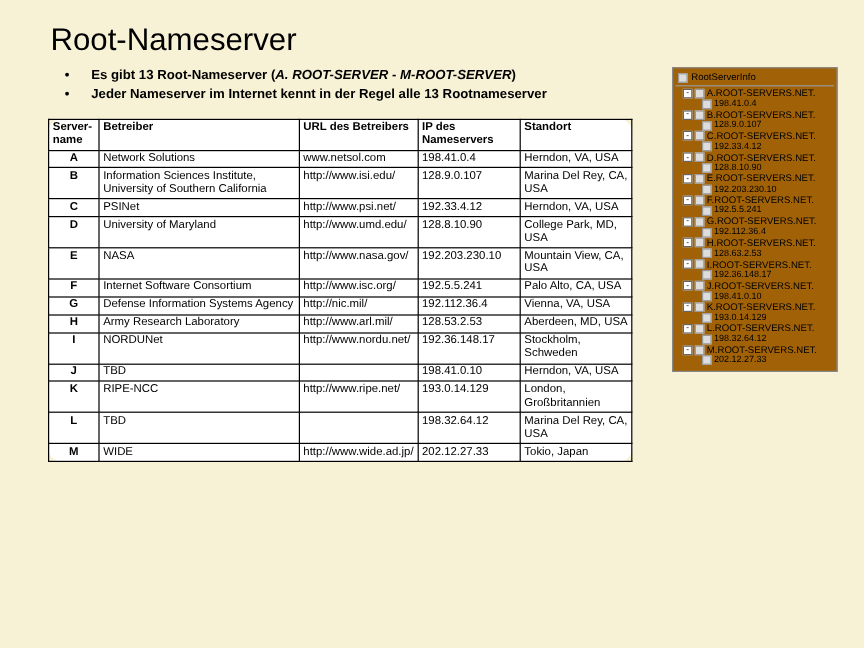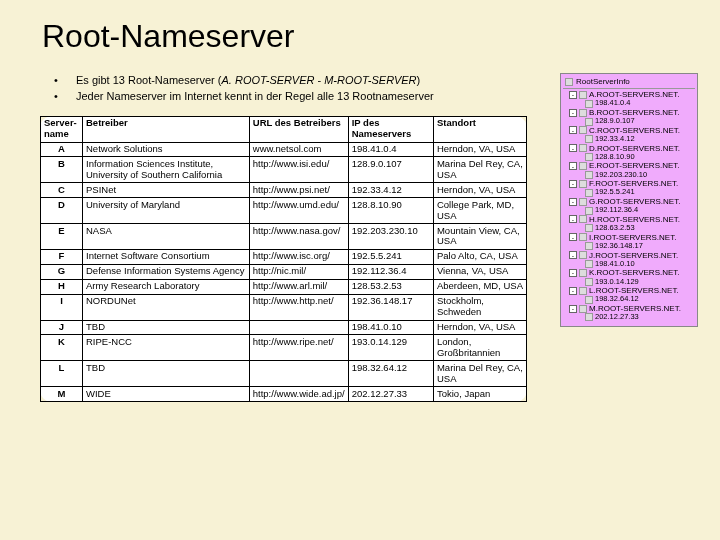--- a/index.html
+++ b/index.html
@@ -6,40 +6,41 @@
   body {
     width: 720px;
     height: 540px;
     background: #f7f2d5;
     font-family: Arial, sans-serif;
     padding: 18px 30px 10px 48px;
     color: #000;
     position: relative;
   }
   .title {
-    font-size: 32px;
+    font-size: 26px;
     font-weight: 400;
-    margin-bottom: 18px;
+    margin-bottom: 7px;
     margin-left: -6px;
   }
   .content-row {
     display: flex;
     gap: 20px;
   }
   .left-col {
     flex: 1;
   }
   .right-col {
     width: 138px;
     flex-shrink: 0;
     margin-right: -8px;
   }
   .bullets {
     list-style: none;
     margin-bottom: 12px;
+    font-weight: bold;
   }
   .bullets li {
     font-size: 11px;
     line-height: 1.35;
     padding-left: 28px;
     position: relative;
     margin-bottom: 1px;
   }
   .bullets li::before {
     content: "•";
@@ -65,21 +66,21 @@
   }
   .main-table th {
     font-weight: bold;
   }
   .main-table td:first-child {
     text-align: center;
     font-weight: bold;
     width: 42px;
   }
   .screenshot-box {
-    background: #f0abfc;
+    background: #a16207;
     border: 1px solid #888;
     width: 100%;
     font-size: 8px;
     padding: 2px 2px;
     line-height: 1.15;
   }
   .ss-header {
     border-bottom: 1px solid #999;
     padding: 1px 2px 2px;
     display: flex;
@@ -197,21 +198,21 @@
           <tr>
             <td>H</td>
             <td>Army Research Laboratory</td>
             <td>http://www.arl.mil/</td>
             <td>128.53.2.53</td>
             <td>Aberdeen, MD, USA</td>
           </tr>
           <tr>
             <td>I</td>
             <td>NORDUNet</td>
-            <td>http://www.http.net/</td>
+            <td>http://www.nordu.net/</td>
             <td>192.36.148.17</td>
             <td>Stockholm, Schweden</td>
           </tr>
           <tr>
             <td>J</td>
             <td>TBD</td>
             <td></td>
             <td>198.41.0.10</td>
             <td>Herndon, VA, USA</td>
           </tr>

